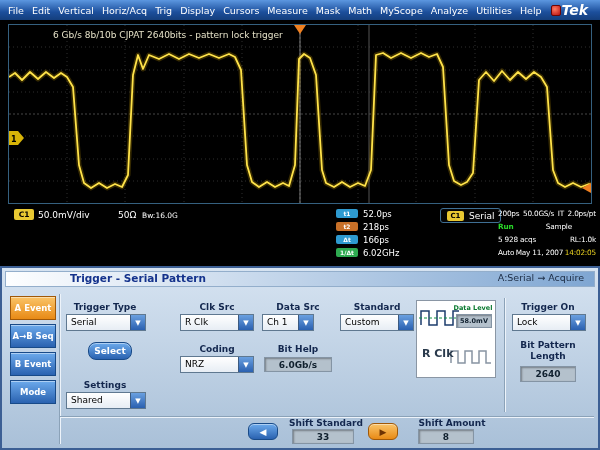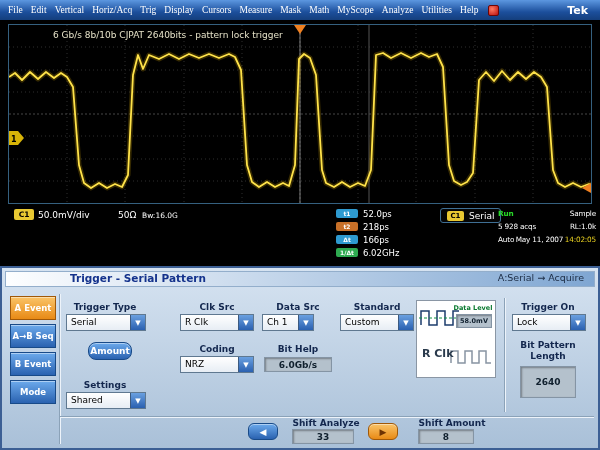--- a/index.html
+++ b/index.html
@@ -2,24 +2,24 @@
 <html><head>
 <meta charset="utf-8">
 <style>
   *{margin:0;padding:0;box-sizing:border-box;}
   body{margin:0;background:#222;font-family:"DejaVu Sans",sans-serif;}
   .screen{position:relative;width:600px;height:450px;background:#000;overflow:hidden;}
 
   
   .menubar{position:absolute;top:0;left:0;width:600px;height:20px;display:flex;align-items:center;
     background:linear-gradient(#5c97e0,#1c4f9c 60%,#143e7c);color:#fff;font-size:9.5px;padding:0 4px;}
-  .menu-item{padding:0 4px;white-space:nowrap;cursor:default;font-family:Liberation Serif, serif;}
+  .menu-item{padding:0 4px;white-space:nowrap;cursor:default;}
   .menu-red{width:11px;height:11px;border-radius:2px;margin-left:5px;
     background:radial-gradient(circle at 35% 35%,#ff7a62,#b80f0f);border:1px solid #6d0505;}
-  .tek-logo{margin-left:auto;font-weight:bold;font-size:11px;padding-right:8px;}
+  .tek-logo{margin-left:auto;font-style:italic;font-weight:bold;font-size:14px;padding-right:8px;}
 
   
   .graticule{position:absolute;left:8px;top:24px;width:584px;height:180px;background:#000;border:1px solid #35607f;}
   .graticule svg{position:absolute;left:0;top:0;}
   .annotation{position:absolute;left:44px;top:5px;color:#e6e2c8;font-size:9px;white-space:nowrap;}
 
   
   .statusbar{position:absolute;left:0;top:206px;width:528px;height:60px;color:#fff;font-size:9px;}
   .badge{display:inline-flex;align-items:center;justify-content:center;background:#e8c832;color:#000;
     font-weight:bold;border-radius:2px;}
@@ -136,22 +136,28 @@
       </div>
     </div>
 
     <div class="serial-pill">
       <span class="badge serial-badge">C1</span>
       <span>Serial</span>
     </div>
 
     <div class="info">
       <div class="iline">
+        <span>200ps</span>
+        <span>50.0GS/s</span>
+        <span>IT</span>
+        <span>2.0ps/pt</span>
+      </div>
+      <div class="iline">
         <span class="run">Run</span>
-        <span style="">Sample</span>
+        <span style="margin-right:24px">Sample</span>
       </div>
       <div class="iline">
         <span>5 928 acqs</span>
         <span>RL:1.0k</span>
       </div>
       <div class="iline">
         <span>Auto</span>
         <span>May 11, 2007</span>
         <span class="time">14:02:05</span>
       </div>
@@ -168,21 +174,21 @@
     <div class="side-btn" style="top:84px">B Event</div>
     <div class="side-btn" style="top:56px">A→B Seq</div>
     <div class="side-btn" style="top:112px">Mode</div>
     <div class="vgroove" style="left:57px;top:26px;height:150px"></div>
 
     <div class="plabel" style="left:60px;top:34px;width:86px">Trigger Type</div>
     <div class="dd" style="left:64px;top:46px;width:80px">
       <span class="ddv">Serial</span>
       <span class="dda">▼</span>
     </div>
-    <div class="pbtn" style="left:86px;top:74px;width:44px;height:18px;border-radius:8px">Amount</div>
+    <div class="pbtn" style="left:86px;top:74px;width:44px;height:18px;border-radius:8px">Select</div>
     <div class="plabel" style="left:60px;top:112px;width:86px">Settings</div>
     <div class="dd" style="left:64px;top:124px;width:80px">
       <span class="ddv">Shared</span>
       <span class="dda">▼</span>
     </div>
 
     <div class="plabel" style="left:176px;top:34px;width:78px">Clk Src</div>
     <div class="dd" style="left:178px;top:46px;width:74px">
       <span class="ddv">R Clk</span>
       <span class="dda">▼</span>
@@ -219,28 +225,28 @@
     </div>
 
     <div class="vgroove" style="left:502px;top:30px;height:114px"></div>
 
     <div class="plabel" style="left:506px;top:34px;width:80px">Trigger On</div>
     <div class="dd" style="left:510px;top:46px;width:74px">
       <span class="ddv">Lock</span>
       <span class="dda">▼</span>
     </div>
     <div class="plabel" style="left:506px;top:72px;width:80px">Bit Pattern Length</div>
-    <div class="readout" style="left:518px;top:98px;width:56px;height:32px">2640</div>
+    <div class="readout" style="left:518px;top:98px;width:56px;height:16px">2640</div>
 
     <div class="hgroove" style="left:58px;top:148px;width:534px"></div>
 
     <div class="pbtn arrow-left" style="left:246px;top:155px;width:30px;height:17px">
       <span>◀</span>
     </div>
-    <div class="plabel" style="left:284px;top:150px;width:80px">Shift Analyze</div>
+    <div class="plabel" style="left:284px;top:150px;width:80px">Shift Standard</div>
     <div class="readout" style="left:290px;top:161px;width:62px;height:15px">33</div>
     <div class="pbtn arrow-right" style="left:366px;top:155px;width:30px;height:17px">
       <span>▶</span>
     </div>
     <div class="plabel" style="left:410px;top:150px;width:80px">Shift Amount</div>
     <div class="readout" style="left:416px;top:161px;width:56px;height:15px">8</div>
   </div>
 
 </div>
 

